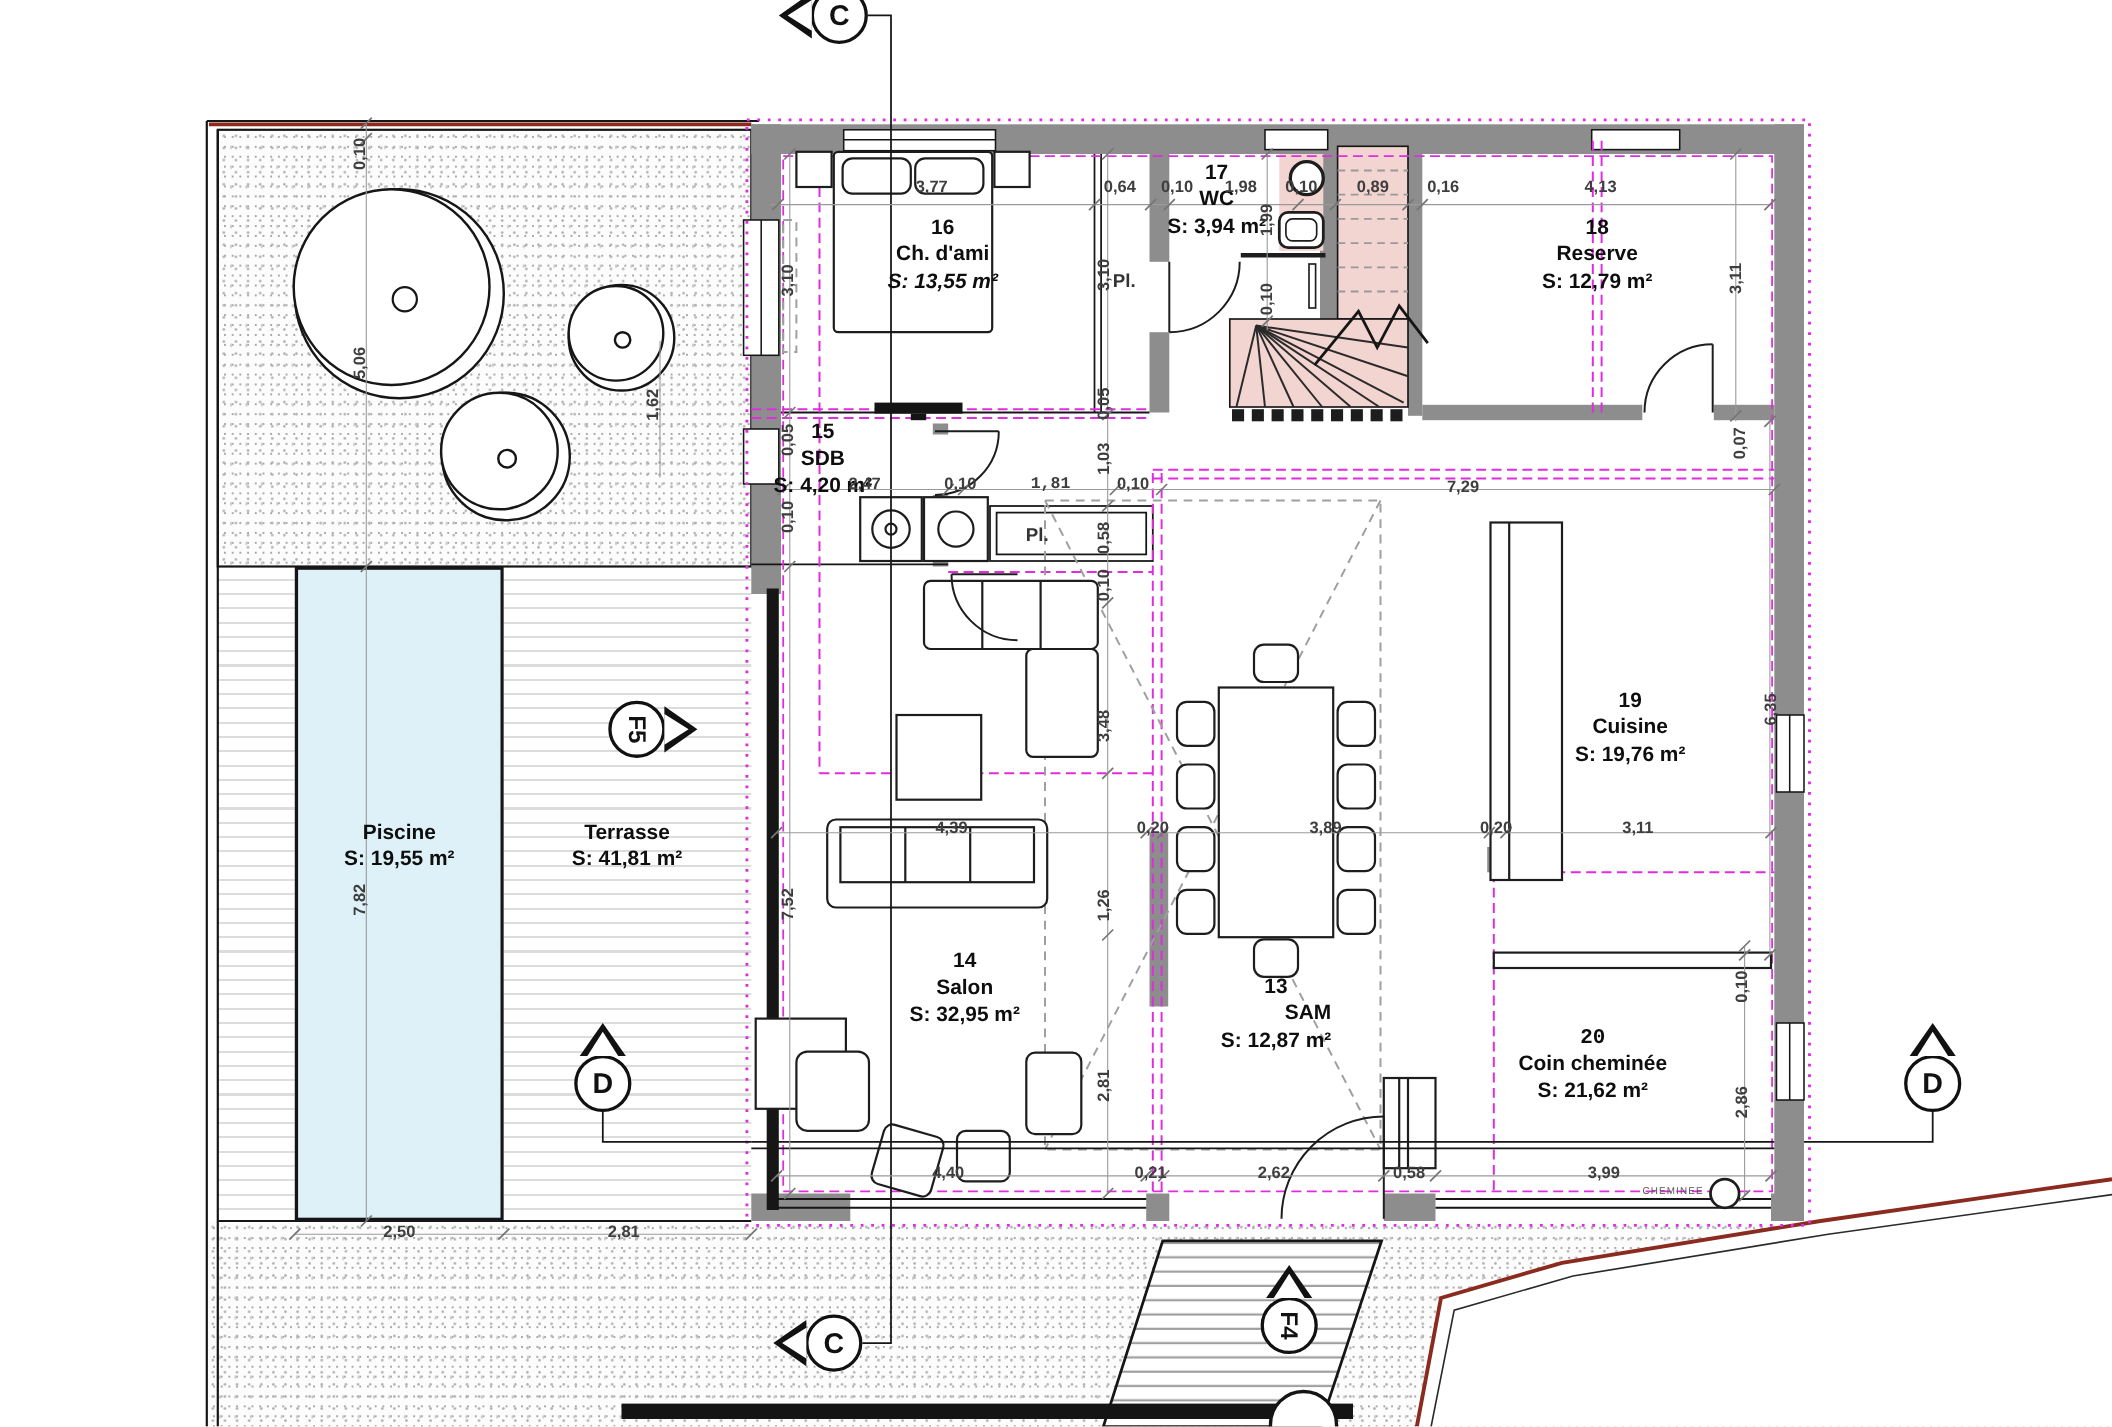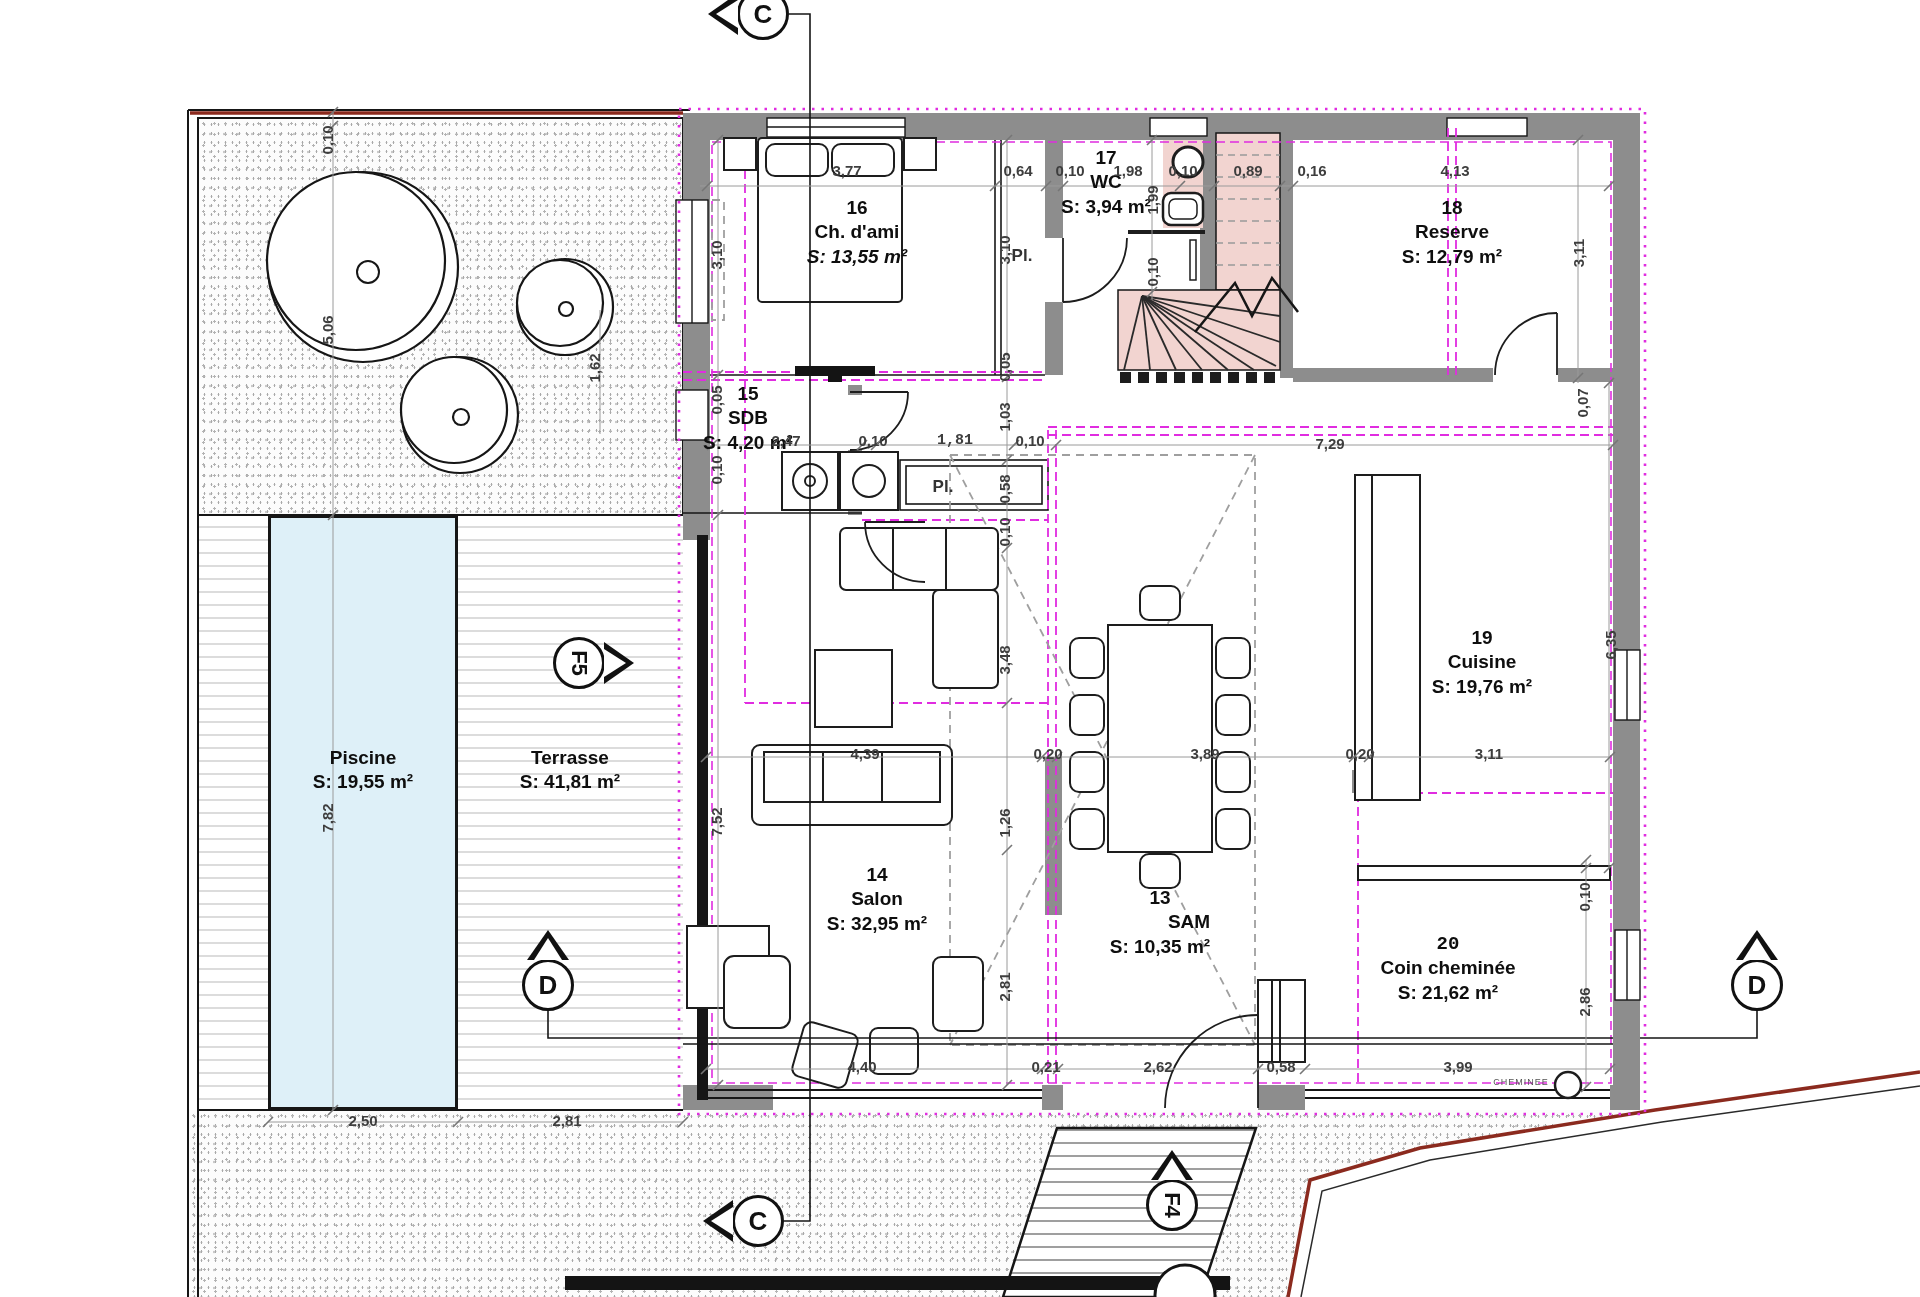--- a/index.html
+++ b/index.html
@@ -379,21 +379,21 @@
       <line x1="1581" y1="1092" x2="1591" y2="1082"></line>
       <line x1="1604" y1="388" x2="1614" y2="378"></line>
         <line x1="1604" y1="873" x2="1614" y2="863"></line>
     </g>
   </svg>
 
   <div id="labels">
       <div class="room" style="left: 1160px; top: 922px;">
         <span style="display: block;">13</span>
         <span style="display: block; text-align: right;">SAM</span>
-        <span style="display: block;">S: 10,35 m²</span>
+        <span style="display: block;">S: 12,87 m²</span>
       </div>
       <div class="room" style="left: 877px; top: 866px; margin-top: 33px;">
         <span style="display: block;">14</span>
         <span style="display: block;">Salon</span>
         <span style="display: block;">S: 32,95 m²</span>
       </div>
       <div class="room" style="left: 748px; top: 418px;">
         <span style="display: block;">15</span>
         <span style="display: block;">SDB</span>
         <span style="display: block;">S: 4,20 m²</span>

